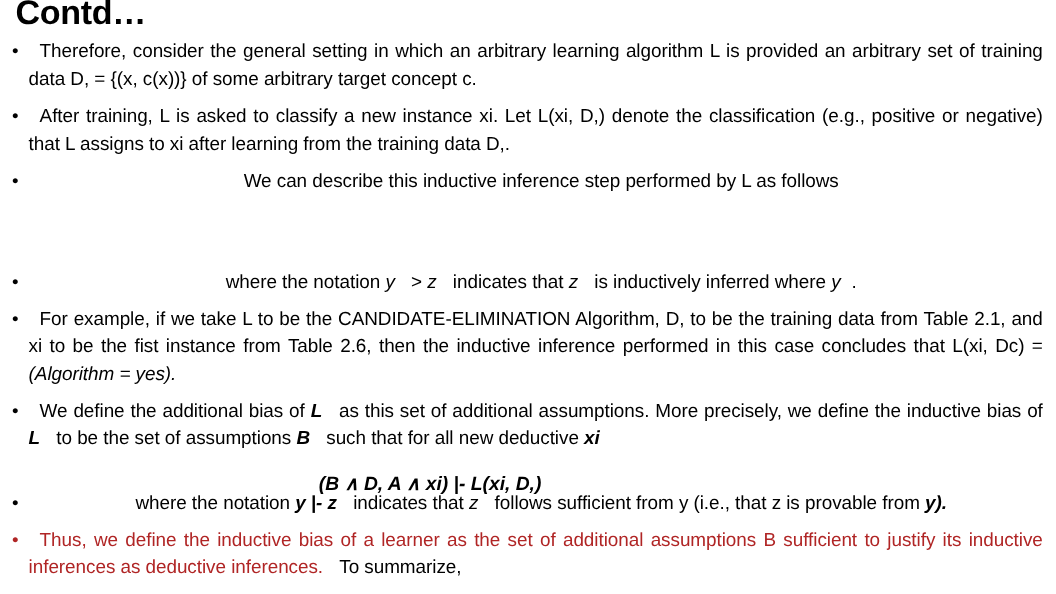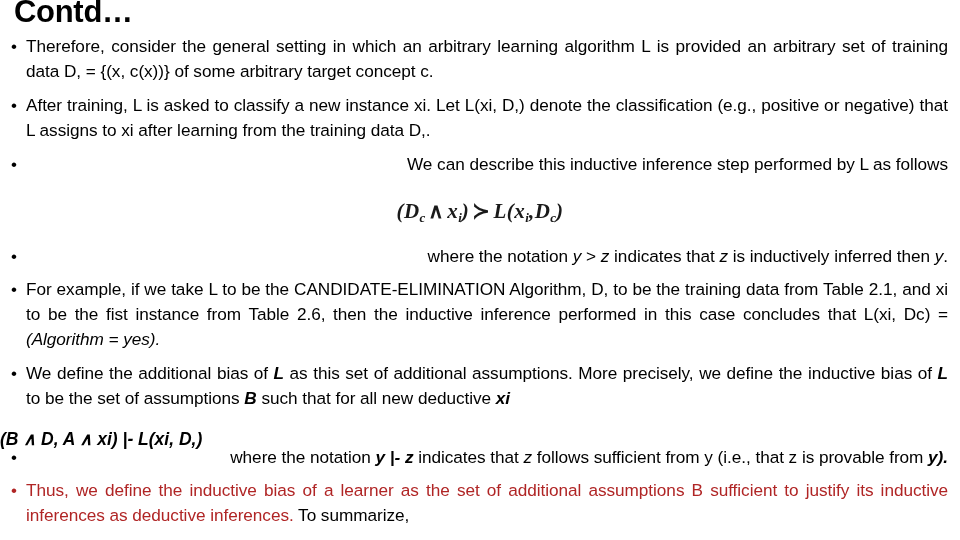--- a/index.html
+++ b/index.html
@@ -56,23 +56,23 @@
   }
   .bullet-text {
     flex: 1 1 auto;
     font-size: 17.2px;
     line-height: 25px;
     text-align: justify;
     text-justify: inter-word;
     letter-spacing: -0.05px;
   }
   .bullet-text.nojustify {
-    text-align: right;
+    text-align: center;
   }
-  .bullet-text > span { display: inline; }
+  .bullet-text > span { display: inline; margin-left: 10px; }
 
   
   .red { color: #B02525; }
 
   
   i.it { font-style: italic; }
   b.bi { font-style: italic; font-weight: bold; }
 
   
   .formula-serif {
@@ -99,21 +99,21 @@
     font-style: normal;
     padding: 0 3px;
   }
 
   
   .formula-bold {
     position: absolute;
     left: 0;
     top: 427px;
     width: 782px;
-    text-align: left;
+    text-align: center;
     font-family: "Liberation Sans", sans-serif;
     font-style: italic;
     font-weight: bold;
     font-size: 17.5px;
     line-height: 25px;
     color: #000000;
   }
 
   
   .grp-a { margin-bottom: 9px; }
@@ -142,21 +142,21 @@
 
     <div class="bullet-row">
       <span class="bullet-mark">•</span>
       <div class="bullet-text nojustify"><span>We can describe this inductive inference step performed by L as follows</span></div>
     </div>
 
     <div class="gap-formula-1"></div>
 
     <div class="bullet-row grp-b">
       <span class="bullet-mark">•</span>
-      <div class="bullet-text nojustify"><span>where the notation </span><i class="it">y</i><span> &gt; </span><i class="it">z</i><span> indicates that </span><i class="it">z</i><span> is inductively inferred then </span><i class="it">y</i><span>.</span></div>
+      <div class="bullet-text nojustify"><span>where the notation </span><i class="it">y</i><span> &gt; </span><i class="it">z</i><span> indicates that </span><i class="it">z</i><span> is inductively inferred where </span><i class="it">y</i><span>.</span></div>
     </div>
 
     <div class="bullet-row grp-a">
       <span class="bullet-mark">•</span>
       <div class="bullet-text"><span>For example, if we take L to be the CANDIDATE-ELIMINATION Algorithm, D, to be the training data from Table 2.1, and xi to be the fist instance from Table 2.6, then the inductive inference performed in this case concludes that L(xi, Dc) = </span><i class="it">(Algorithm = yes).</i></div>
     </div>
 
     <div class="bullet-row">
       <span class="bullet-mark">•</span>
       <div class="bullet-text"><span>We define the additional bias of </span><b class="bi">L</b><span> as this set of additional assumptions. More precisely, we define the inductive bias of </span><b class="bi">L</b><span> to be the set of assumptions </span><b class="bi">B</b><span> such that for all new deductive </span><b class="bi">xi</b></div>
@@ -169,17 +169,16 @@
       <div class="bullet-text nojustify"><span>where the notation </span><b class="bi">y |- z</b><span> indicates that </span><i class="it">z</i><span> follows sufficient from y (i.e., that z is provable from </span><b class="bi">y).</b></div>
     </div>
 
     <div class="bullet-row">
       <span class="bullet-mark red">•</span>
       <div class="bullet-text"><span class="red">Thus, we define the inductive bias of a learner as the set of additional assumptions B sufficient to justify its inductive inferences as deductive inferences. </span><span>To summarize,</span></div>
     </div>
 
   </div>
 
-  <div class="formula-serif"><span>(</span><span>D</span><span class="sub">c</span><span class="op">∧</span><span>x</span><span class="sub">i</span><span>)</span><span class="op">≻</span><span>L</span><span>(</span><span>x</span><span class="sub">i</span><span>,</span><span>D</span><span class="sub">c</span><span>)</span></div>
 
   <div class="formula-bold">(B ∧ D, A  ∧  xi) |- L(xi, D,)</div>
 
 </div>
 
 </body></html>

